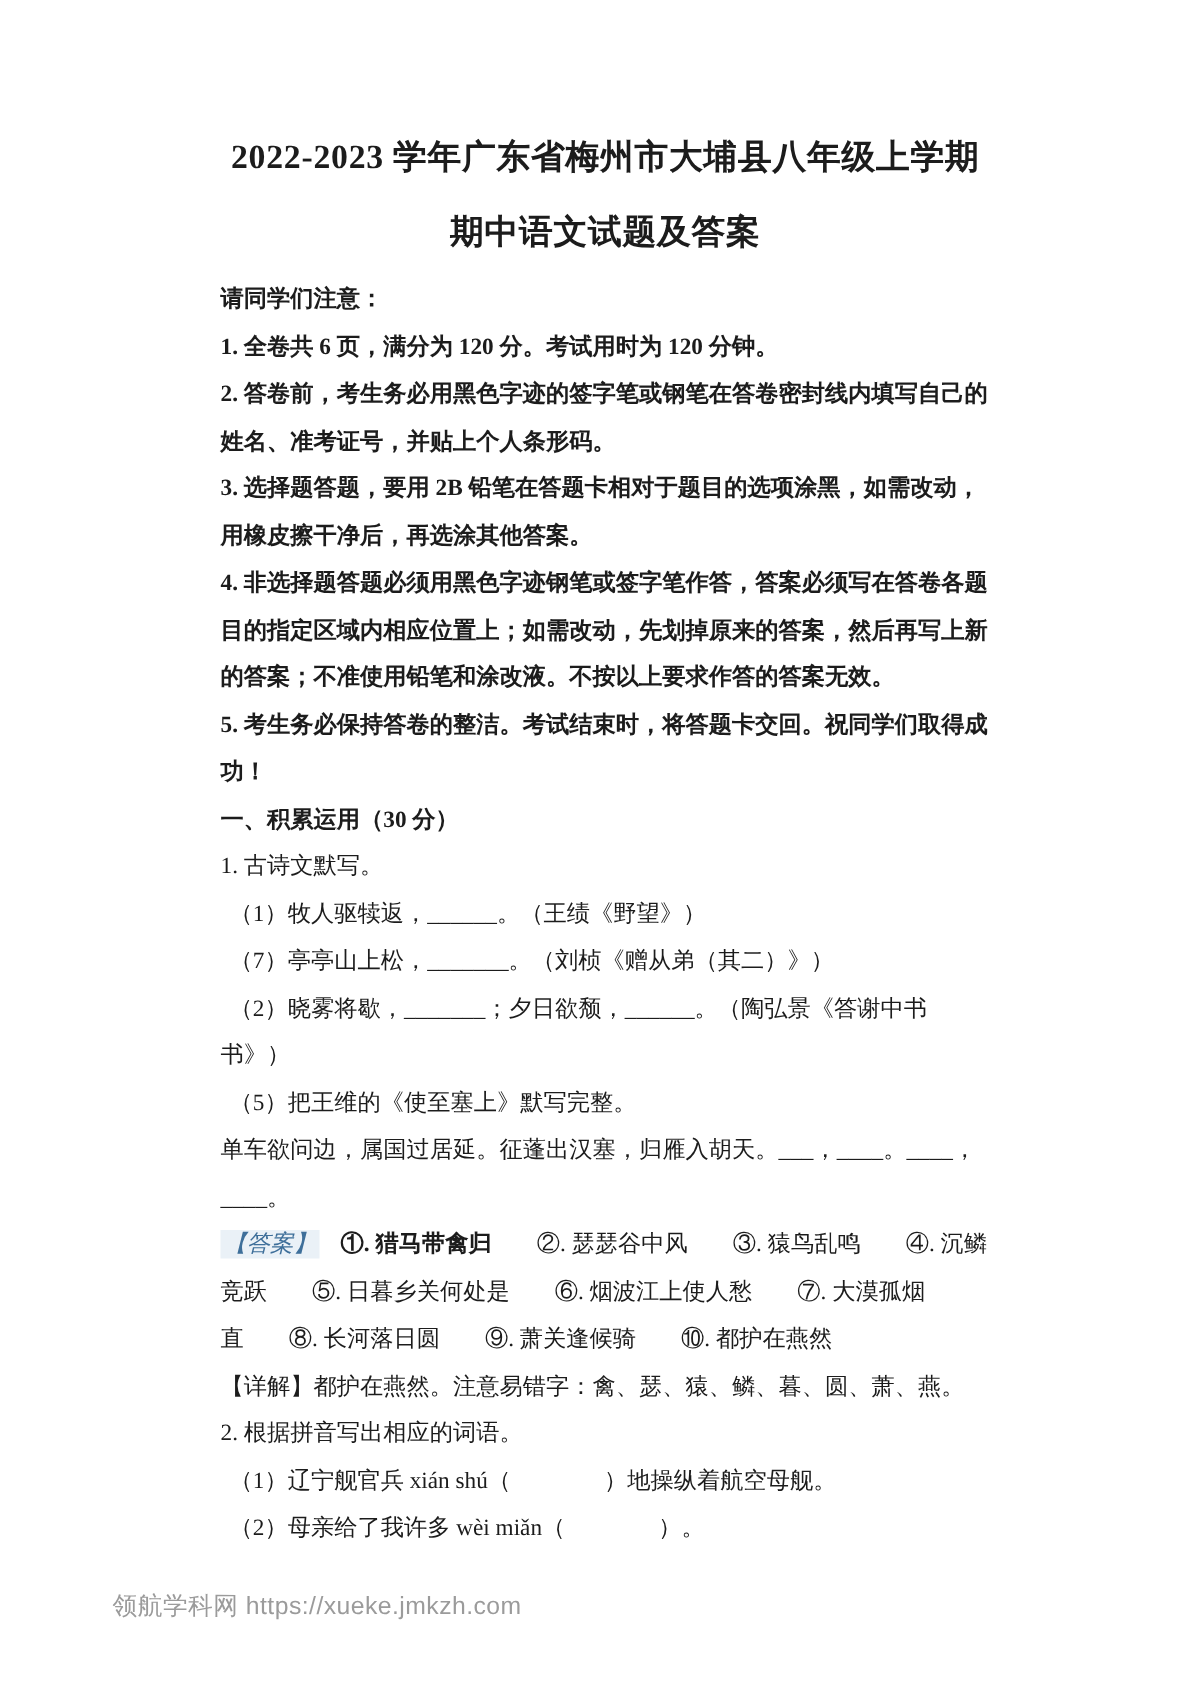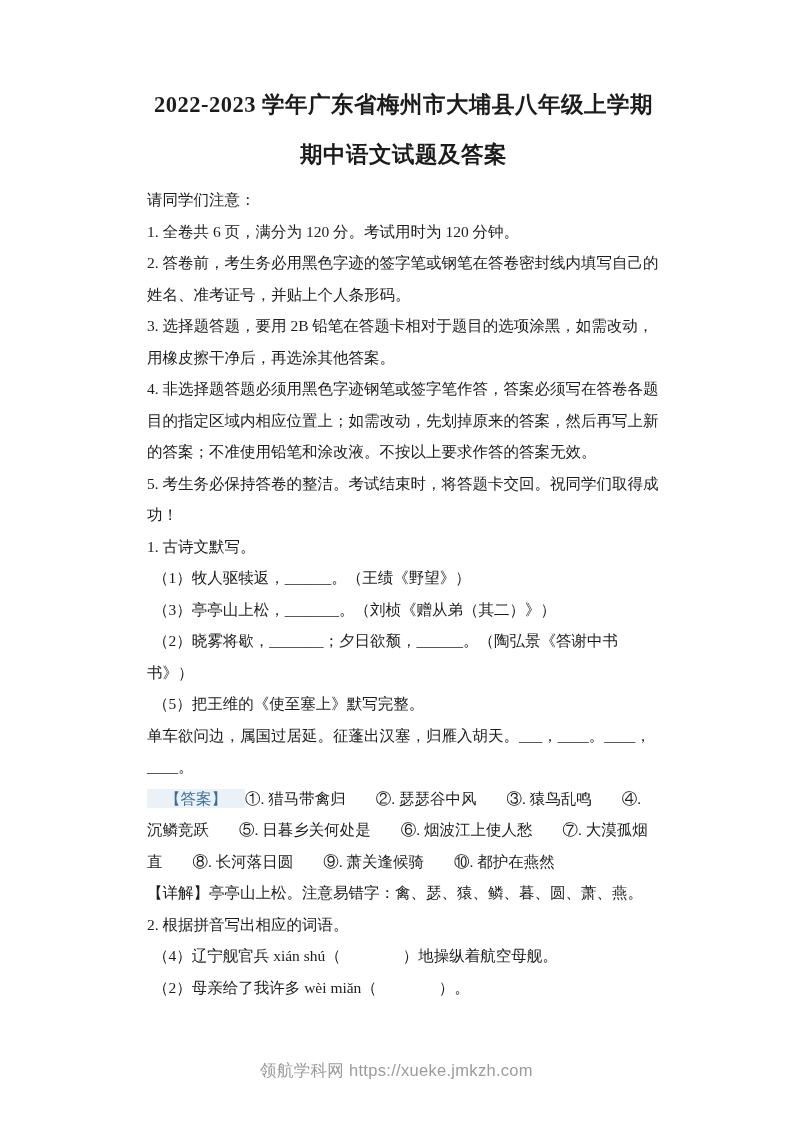--- a/index.html
+++ b/index.html
@@ -25,72 +25,76 @@
     line-height: 50px;
     text-align: center;
     margin: 0 0 4px 0;
     letter-spacing: 0.5px;
   }
   p {
     margin: 0;
     font-size: 15.5px;
     line-height: 31.5px;
   }
-  .bold { font-weight: normal; }
+  .bold { font-weight: bold; }
   .sub-item { text-indent: 6px; }
   .label-blue {
     color: var(--answer-label, #3e6f9a);
     background: var(--answer-label-bg, #eaf1f7);
-    padding: 1px 18px;
+    padding: 1px 2px;
+    font-style: italic;
   }
   .ans-item {
     margin-right: 30px;
   }
   .ans-item-first {
+    margin-left: 14px;
+    font-weight: bold;
   }
   .footer {
     position: absolute;
     left: 0;
     right: 0;
     top: 1060px;
-    text-align: center;
+    text-align: left;
     font-family: "Liberation Sans", "DejaVu Sans", sans-serif;
     font-size: 16.5px;
     color: var(--footer-text, #9b9b9b);
     letter-spacing: 0.3px;
   }
 </style>
 </head>
 <body>
 
 <div class="page">
 
   <h1 class="doc-title">2022-2023 学年广东省梅州市大埔县八年级上学期期中语文试题及答案</h1>
 
   <p class="bold">请同学们注意：</p>
   <p class="bold">1. 全卷共 6 页，满分为 120 分。考试用时为 120 分钟。</p>
   <p class="bold">2. 答卷前，考生务必用黑色字迹的签字笔或钢笔在答卷密封线内填写自己的姓名、准考证号，并贴上个人条形码。</p>
   <p class="bold">3. 选择题答题，要用 2B 铅笔在答题卡相对于题目的选项涂黑，如需改动，用橡皮擦干净后，再选涂其他答案。</p>
   <p class="bold">4. 非选择题答题必须用黑色字迹钢笔或签字笔作答，答案必须写在答卷各题目的指定区域内相应位置上；如需改动，先划掉原来的答案，然后再写上新的答案；不准使用铅笔和涂改液。不按以上要求作答的答案无效。</p>
   <p class="bold">5. 考生务必保持答卷的整洁。考试结束时，将答题卡交回。祝同学们取得成功！</p>
 
+  <p class="bold">一、积累运用（30 分）</p>
 
   <p>1. 古诗文默写。</p>
   <p class="sub-item">（1）牧人驱犊返，______。（王绩《野望》）</p>
-  <p class="sub-item">（3）亭亭山上松，_______。（刘桢《赠从弟（其二）》）</p>
+  <p class="sub-item">（7）亭亭山上松，_______。（刘桢《赠从弟（其二）》）</p>
   <p class="sub-item">（2）晓雾将歇，_______；夕日欲颓，______。（陶弘景《答谢中书书》）</p>
   <p class="sub-item">（5）把王维的《使至塞上》默写完整。</p>
   <p>单车欲问边，属国过居延。征蓬出汉塞，归雁入胡天。___，____。____，____。</p>
 
   <p>
     <span class="label-blue">【答案】</span><span class="ans-item ans-item-first">①. 猎马带禽归</span><span class="ans-item">②. 瑟瑟谷中风</span><span class="ans-item">③. 猿鸟乱鸣</span><span class="ans-item">④. 沉鳞竞跃</span><span class="ans-item">⑤. 日暮乡关何处是</span><span class="ans-item">⑥. 烟波江上使人愁</span><span class="ans-item">⑦. 大漠孤烟直</span><span class="ans-item">⑧. 长河落日圆</span><span class="ans-item">⑨. 萧关逢候骑</span><span class="ans-item">⑩. 都护在燕然</span>
   </p>
 
 
-  <p>【详解】亭亭山上松。注意易错字：禽、瑟、猿、鳞、暮、圆、萧、燕。</p>
+  <p>【详解】都护在燕然。注意易错字：禽、瑟、猿、鳞、暮、圆、萧、燕。</p>
 
   <p>2. 根据拼音写出相应的词语。</p>
-  <p class="sub-item">（4）辽宁舰官兵 xián shú（　　　　）地操纵着航空母舰。</p>
+  <p class="sub-item">（1）辽宁舰官兵 xián shú（　　　　）地操纵着航空母舰。</p>
   <p class="sub-item">（2）母亲给了我许多 wèi miǎn（　　　　）。</p>
 
   <div class="footer">领航学科网 https://xueke.jmkzh.com</div>
 
 </div>
 
 </body></html>

